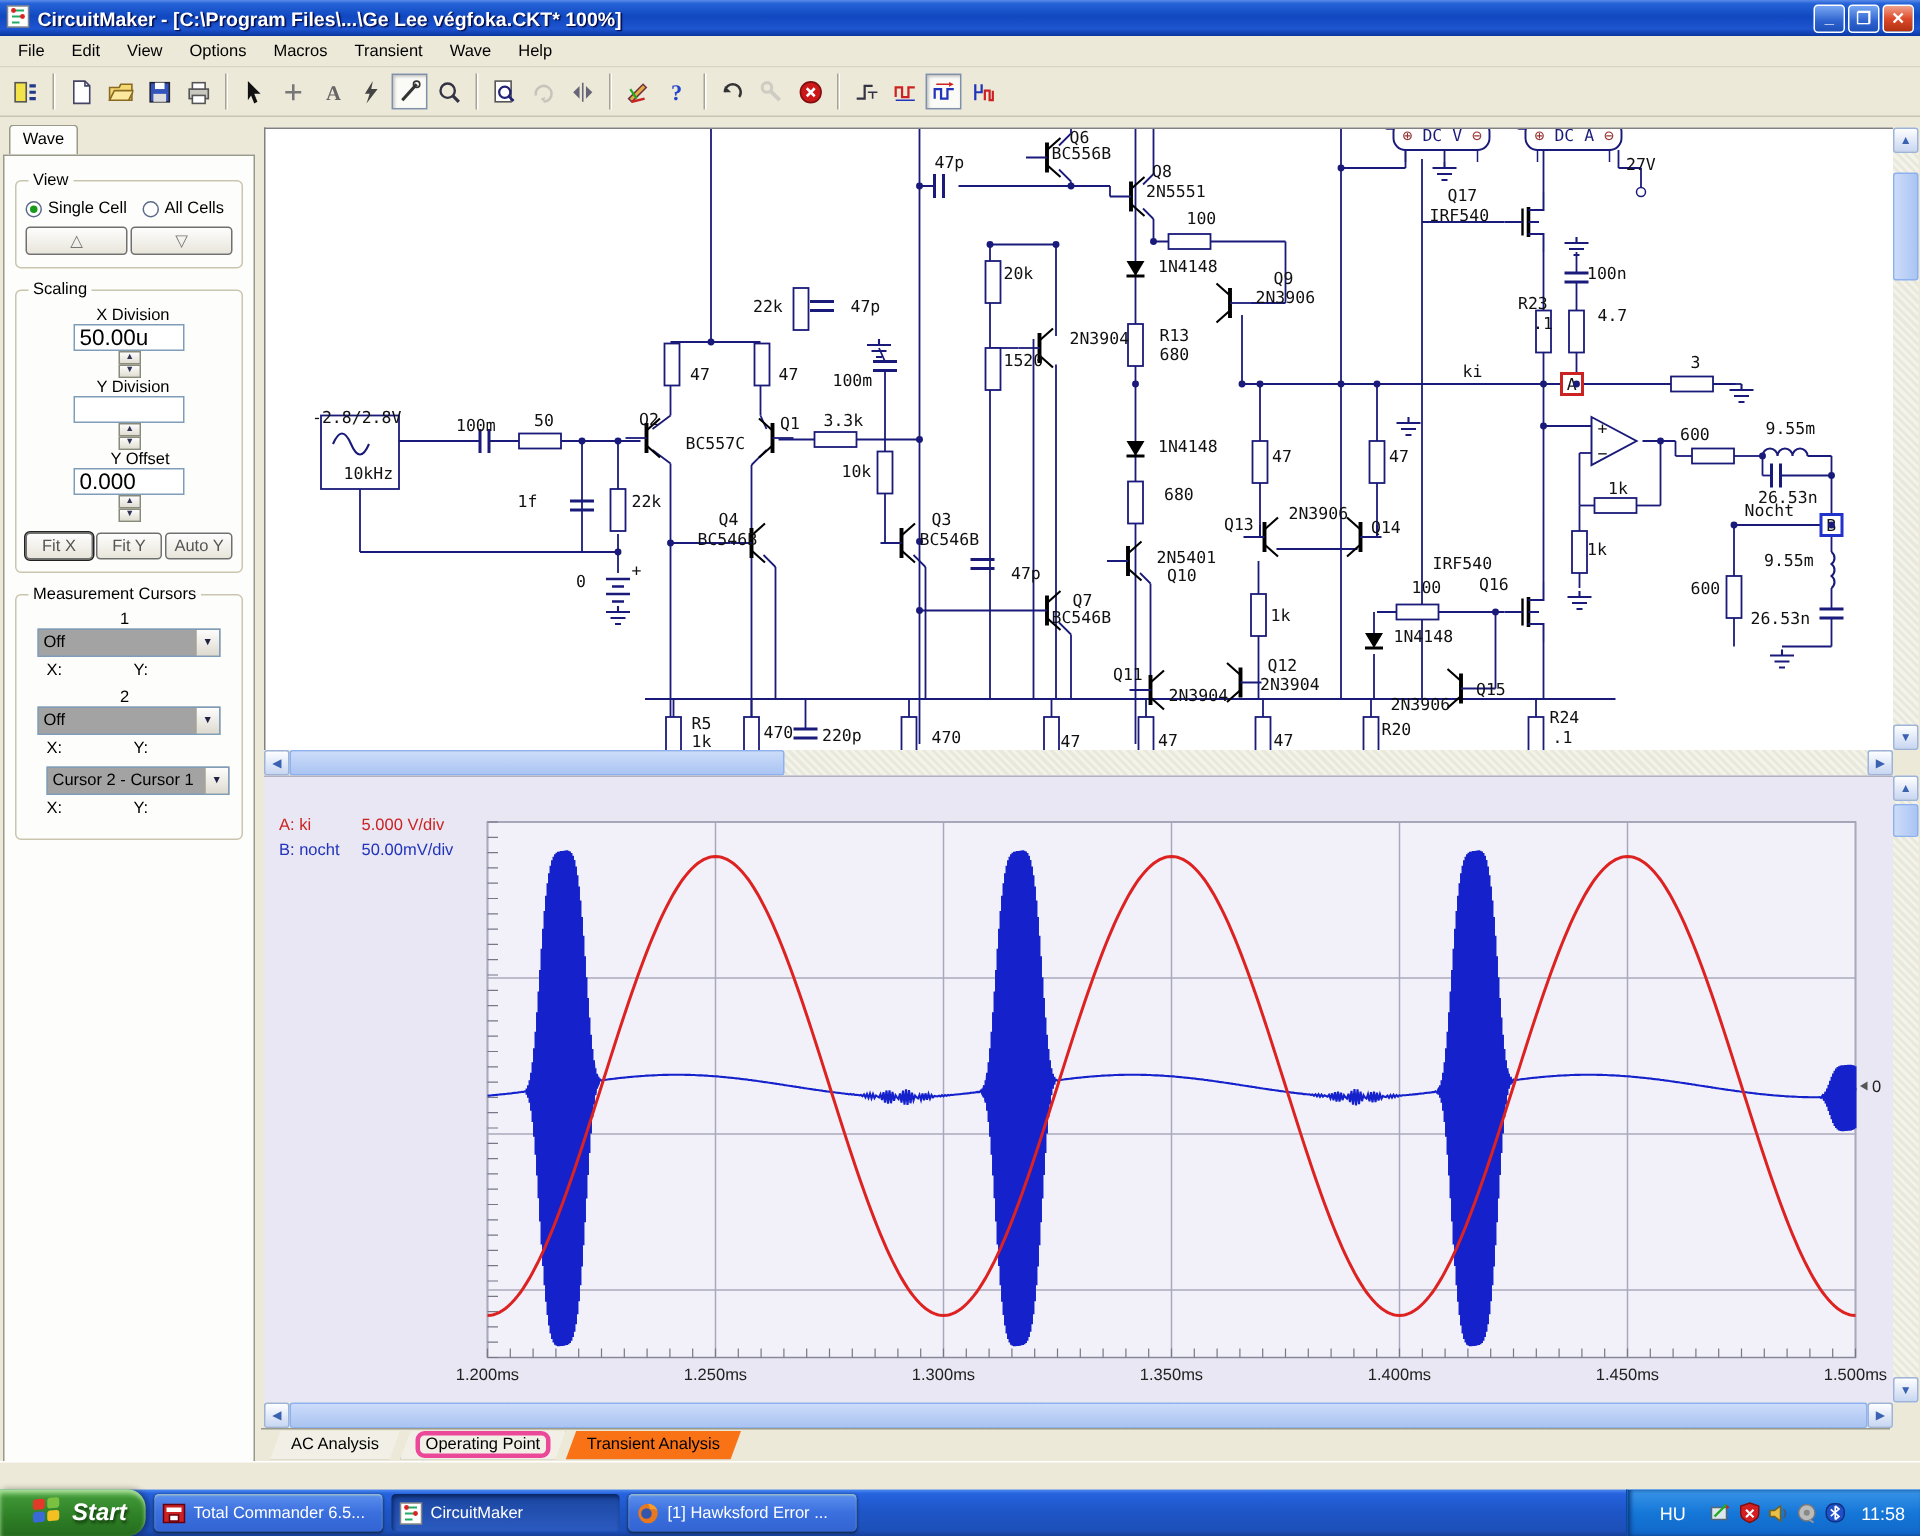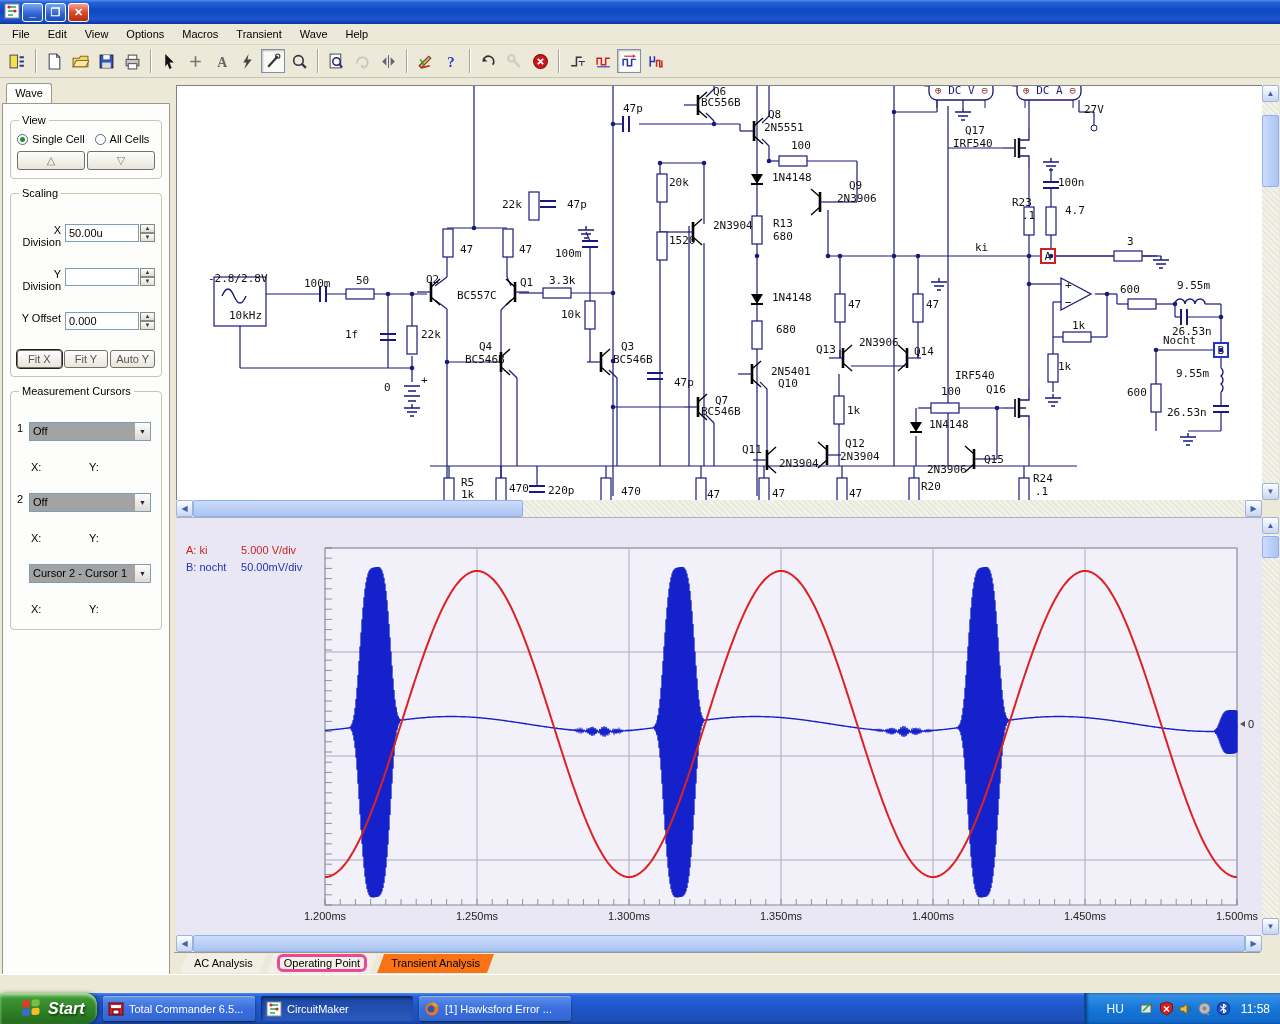--- a/index.html
+++ b/index.html
@@ -32,23 +32,23 @@
   #side-panel{position:absolute;left:0;top:20px;width:168px;height:873px;background:#FDFDFB;
     border:1px solid #9A9A8A;padding:6px 5px;}
   .group{border:1px solid #C9C5AE;border-radius:4px;position:relative;margin:10px 2px 14px 2px;padding:10px 6px 8px 6px;}
   .group .legend{position:absolute;top:-7px;left:8px;background:#FDFDFB;padding:0 3px;}
   .radio-row{display:flex;align-items:center;margin:2px 0 6px 0;}
   .radio{width:11px;height:11px;border:1px solid #5A6A8A;border-radius:50%;margin-right:4px;position:relative;background:#fff;}
   .radio.sel::after{content:"";position:absolute;left:2px;top:2px;width:5px;height:5px;border-radius:50%;background:#1A9A1A;}
   .btn{border:1px solid #707070;border-radius:3px;background:linear-gradient(180deg,#FDFDFD,#E8E5DA);
     text-align:center;padding:2px 0;color:#555;}
   .btn.dark{color:#777;}
-  .row{display:flex;margin:20px 0;}
+  .row{display:flex;align-items:center;margin:0 0;flex-direction:column;}
   .lbl-r{width:58px;text-align:right;margin-right:4px;}
-  input.xp{border:1px solid #7F9DB9;height:18px;width:74px;font-size:11px;padding:1px 3px;font-family:"Liberation Sans",sans-serif;}
+  input.xp{border:1px solid #7F9DB9;height:18px;width:74px;font-size:15px;padding:1px 3px;font-family:"Liberation Sans",sans-serif;}
   .spin{display:flex;flex-direction:column;margin-left:1px;}
   .spin div{width:15px;height:9px;border:1px solid #8A8A7A;background:linear-gradient(#FDFDFD,#E0DDD2);
     font-size:6px;line-height:7px;text-align:center;color:#335;}
   .combo{display:flex;border:1px solid #7F9DB9;background:#a3a3a3;height:19px;width:122px;}
   .combo .val{flex:1;padding:2px 3px;white-space:nowrap;overflow:hidden;}
   .combo .drop{width:16px;background:linear-gradient(#FDFDFD,#DDDACF);border-left:1px solid #A8A494;
     text-align:center;font-size:7px;line-height:17px;color:#224;}
   .xy-row{display:flex;margin:3px 0 6px 14px;}
   .xy-row span{width:58px;}
   
@@ -109,20 +109,21 @@
 </head>
 <body>
 
 <div id="titlebar">
   <span id="app-icon"><svg width="16" height="16" viewBox="0 0 16 16">
         <rect x="1" y="1" width="14" height="14" fill="#fff" stroke="#888"></rect>
         <path d="M4 4h8M4 8h8M4 12h5" stroke="#2A6" stroke-width="1.4"></path>
         <circle cx="5" cy="4" r="1.6" fill="#D22"></circle>
         <circle cx="11" cy="8" r="1.6" fill="#D22"></circle>
       </svg></span>
+  <span class="ttl">CircuitMaker - [C:\Program Files\...\Ge Lee végfoka.CKT* 100%]</span>
   <span class="winbtn">_</span>
   <span class="winbtn">❐</span>
   <span class="winbtn close">✕</span>
 </div>
 
 <div id="menubar">
     <span class="menu-item">File</span>
     <span class="menu-item">Edit</span>
     <span class="menu-item">View</span>
     <span class="menu-item">Options</span>

